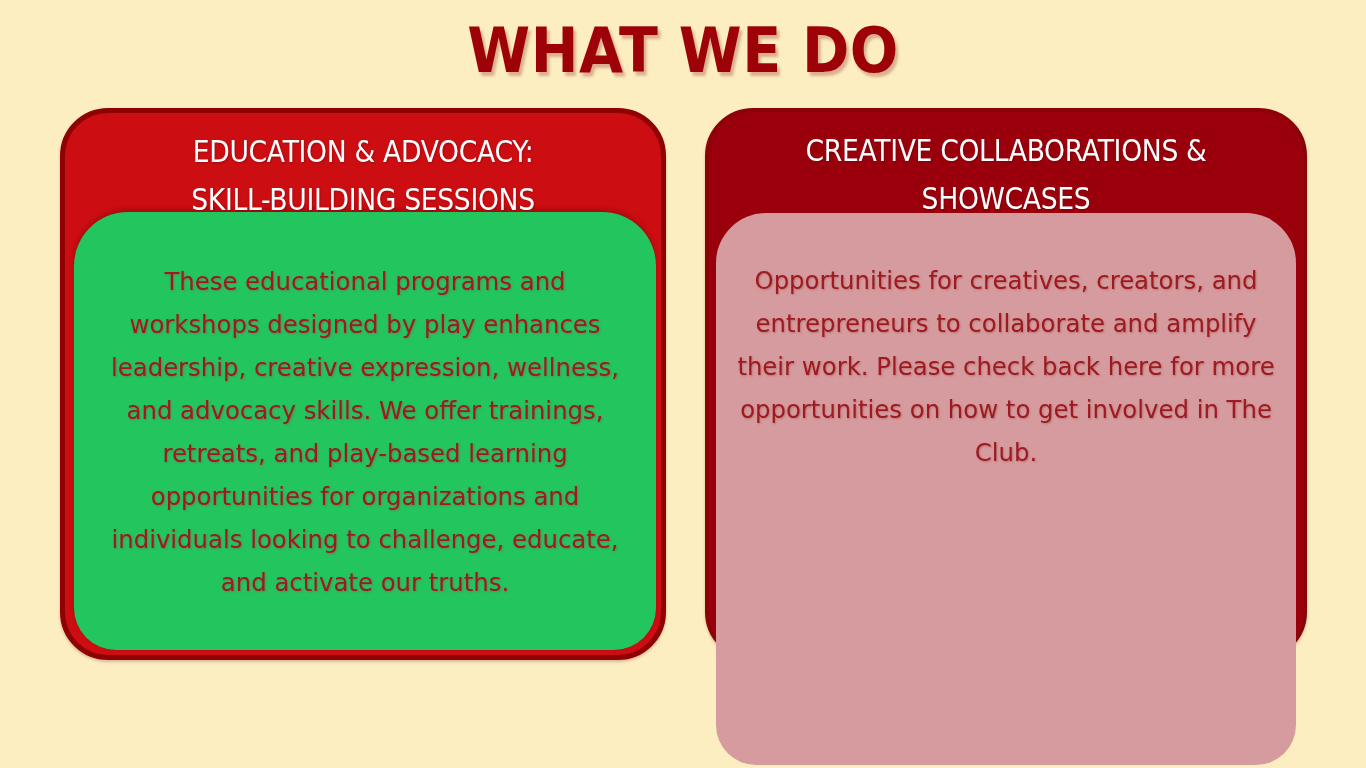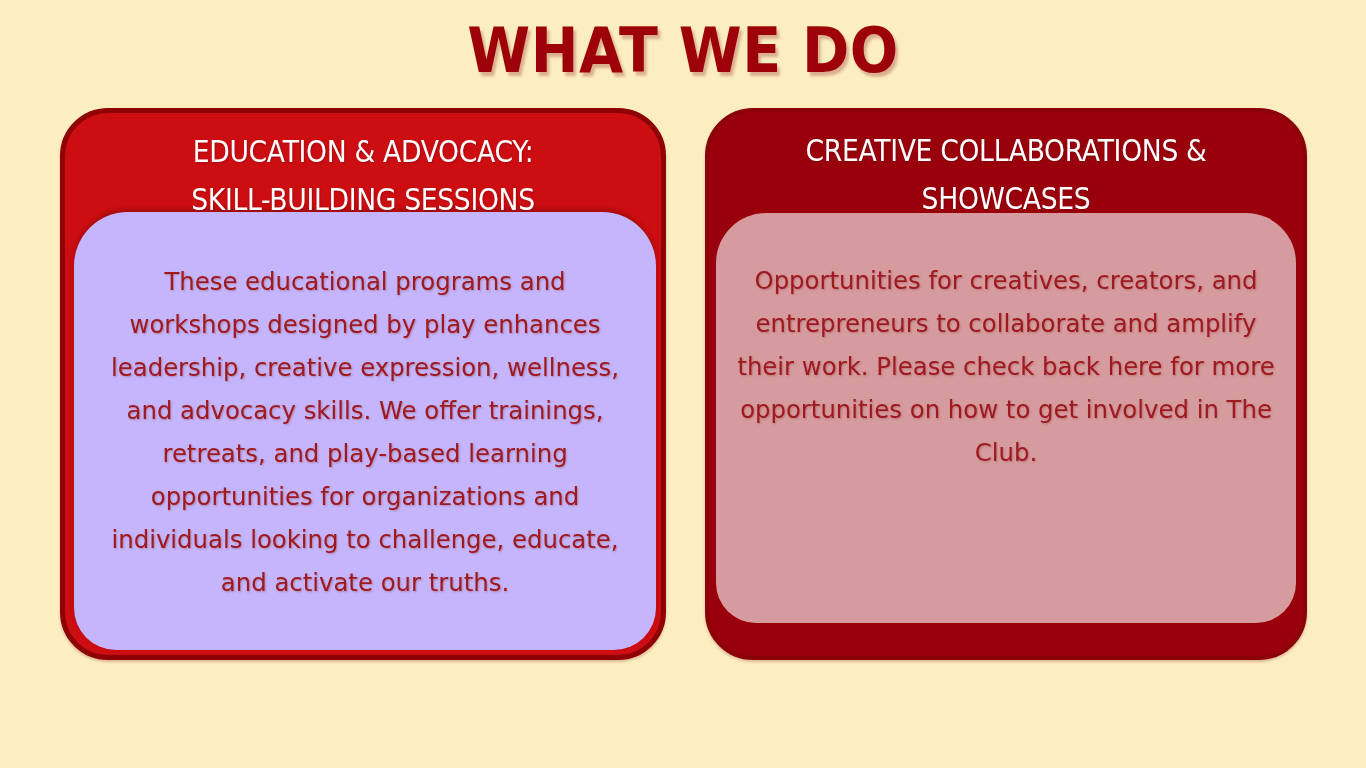--- a/index.html
+++ b/index.html
@@ -90,30 +90,30 @@
     position: absolute;
     text-align: center;
     z-index: 2;
   }
 
   .body-panel-left {
     left: 74px;
     top: 212px;
     width: 582px;
     height: 438px;
-    background: #c4b5fd;
+    background: #22c55e;
     border-radius: 54px 54px 42px 42px;
     box-shadow: 0 -3px 4px rgba(120, 10, 12, 0.45);
   }
 
   .body-panel-right {
     left: 716px;
     top: 213px;
     width: 580px;
-    height: 410px;
+    height: 552px;
     background: #d69b9e;
     border-radius: 50px 50px 40px 40px;
   }
 
   .body-text {
     font-family: "DejaVu Sans", sans-serif;
     font-weight: normal;
     font-size: 25.5px;
     line-height: 43px;
     color: #9e1a20;

